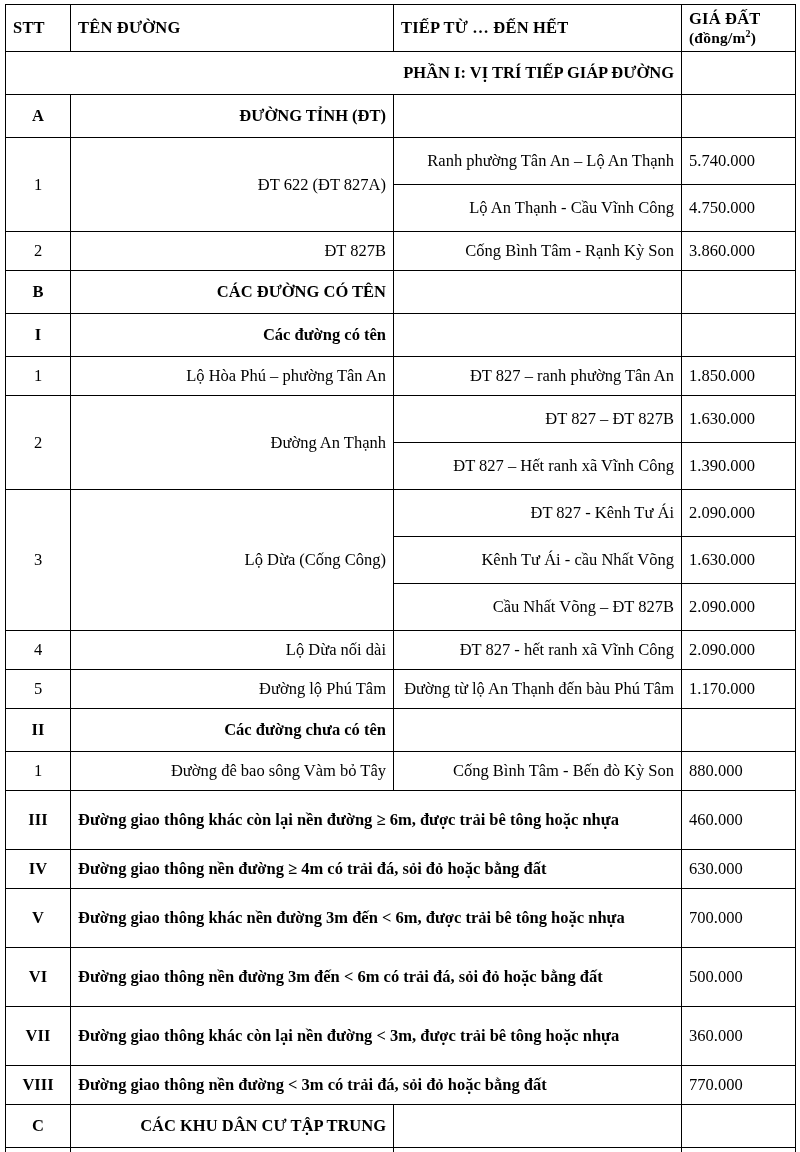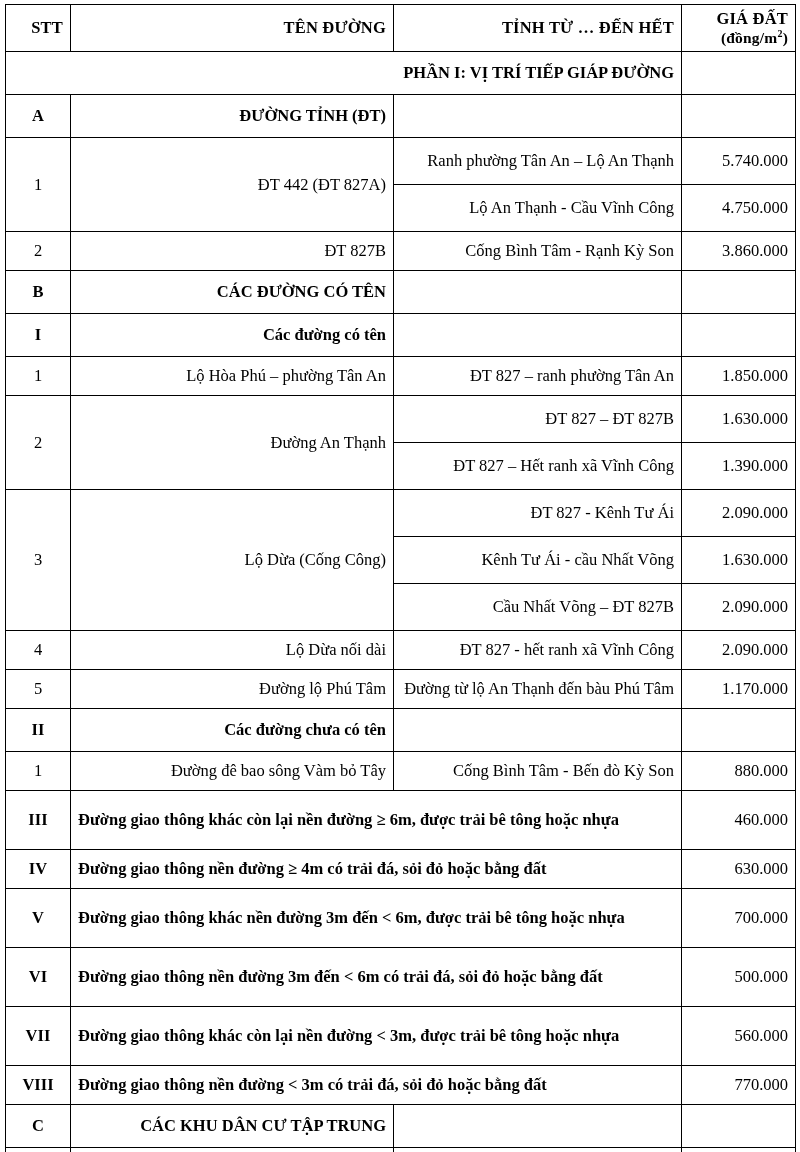--- a/index.html
+++ b/index.html
@@ -32,31 +32,31 @@
     word-wrap: break-word;
   }
   
   col.c-stt    { width: 65px; }
   col.c-name   { width: 323px; }
   col.c-seg    { width: 288px; }
   col.c-price  { width: 114px; }
 
   .hdr td {
     font-weight: bold;
-    text-align: right;
+    text-align: left;
     font-size: 17px;
     letter-spacing: .2px;
     padding-top: 9px;
     padding-bottom: 9px;
   }
   .hdr .sub { display: block; font-size: 15.5px; font-weight: bold; }
   .lft   { text-align: right; }
   .just  { text-align: justify; text-align-last: left; }
   .bold  { font-weight: bold; }
-  .price { text-align: right; white-space: nowrap; font-size: 16px; }
+  .price { text-align: left; white-space: nowrap; font-size: 16px; }
   .idx   { text-align: center; white-space: nowrap; }
   .idx.bold { font-size: 17px; }
 
   .r-tall td   { height: 38px; }
   .r-sect td   { height: 34px; }
   .r-one  td   { height: 30px; }
   .r-two  td   { height: 50px; }
 
   sup { font-size: 10px; vertical-align: super; line-height: 0; }
 </style>
@@ -67,36 +67,36 @@
   <colgroup>
     <col class="c-stt">
       <col class="c-name">
       <col class="c-seg">
       <col class="c-price">
   </colgroup>
   <tbody id="tbody">
       <tr class="hdr">
         <td>STT</td>
         <td>TÊN ĐƯỜNG</td>
-        <td>TỈNH TỪ … ĐẾN HẾT</td>
+        <td>TIẾP TỪ … ĐẾN HẾT</td>
         <td><span>GIÁ ĐẤT</span><span class="sub">(đồng/m<sup>2</sup>)</span></td>
       </tr>
       <tr class="r-sect">
         <td class="lft bold" colspan="3">PHẦN I: VỊ TRÍ TIẾP GIÁP ĐƯỜNG</td>
         <td></td>
       </tr>
       <tr class="r-sect">
         <td class="idx bold">A</td>
         <td class="lft bold">ĐƯỜNG TỈNH (ĐT)</td>
         <td></td>
         <td></td>
       </tr>
       <tr class="r-tall">
         <td class="idx" rowspan="2">1</td>
-        <td class="lft" rowspan="2">ĐT 442 (ĐT 827A)</td>
+        <td class="lft" rowspan="2">ĐT 622 (ĐT 827A)</td>
         <td class="lft">Ranh phường Tân An – Lộ An Thạnh</td>
         <td class="price">5.740.000</td>
       </tr>
       <tr class="r-tall">
         <td class="lft">Lộ An Thạnh - Cầu Vĩnh Công</td>
         <td class="price">4.750.000</td>
       </tr>
       <tr class="r-one">
         <td class="idx">2</td>
         <td class="lft">ĐT 827B</td>
@@ -185,21 +185,21 @@
         <td class="price">700.000</td>
       </tr>
       <tr class="r-two">
         <td class="idx bold">VI</td>
         <td class="just bold" colspan="2">Đường giao thông nền đường 3m đến &lt; 6m có trải đá, sỏi đỏ hoặc bằng đất</td>
         <td class="price">500.000</td>
       </tr>
       <tr class="r-two">
         <td class="idx bold">VII</td>
         <td class="just bold" colspan="2">Đường giao thông khác còn lại nền đường &lt; 3m, được trải bê tông hoặc nhựa</td>
-        <td class="price">560.000</td>
+        <td class="price">360.000</td>
       </tr>
       <tr class="r-one">
         <td class="idx bold">VIII</td>
         <td class="just bold" colspan="2">Đường giao thông nền đường &lt; 3m có trải đá, sỏi đỏ hoặc bằng đất</td>
         <td class="price">770.000</td>
       </tr>
       <tr class="r-sect">
         <td class="idx bold">C</td>
         <td class="lft bold">CÁC KHU DÂN CƯ TẬP TRUNG</td>
         <td></td>

